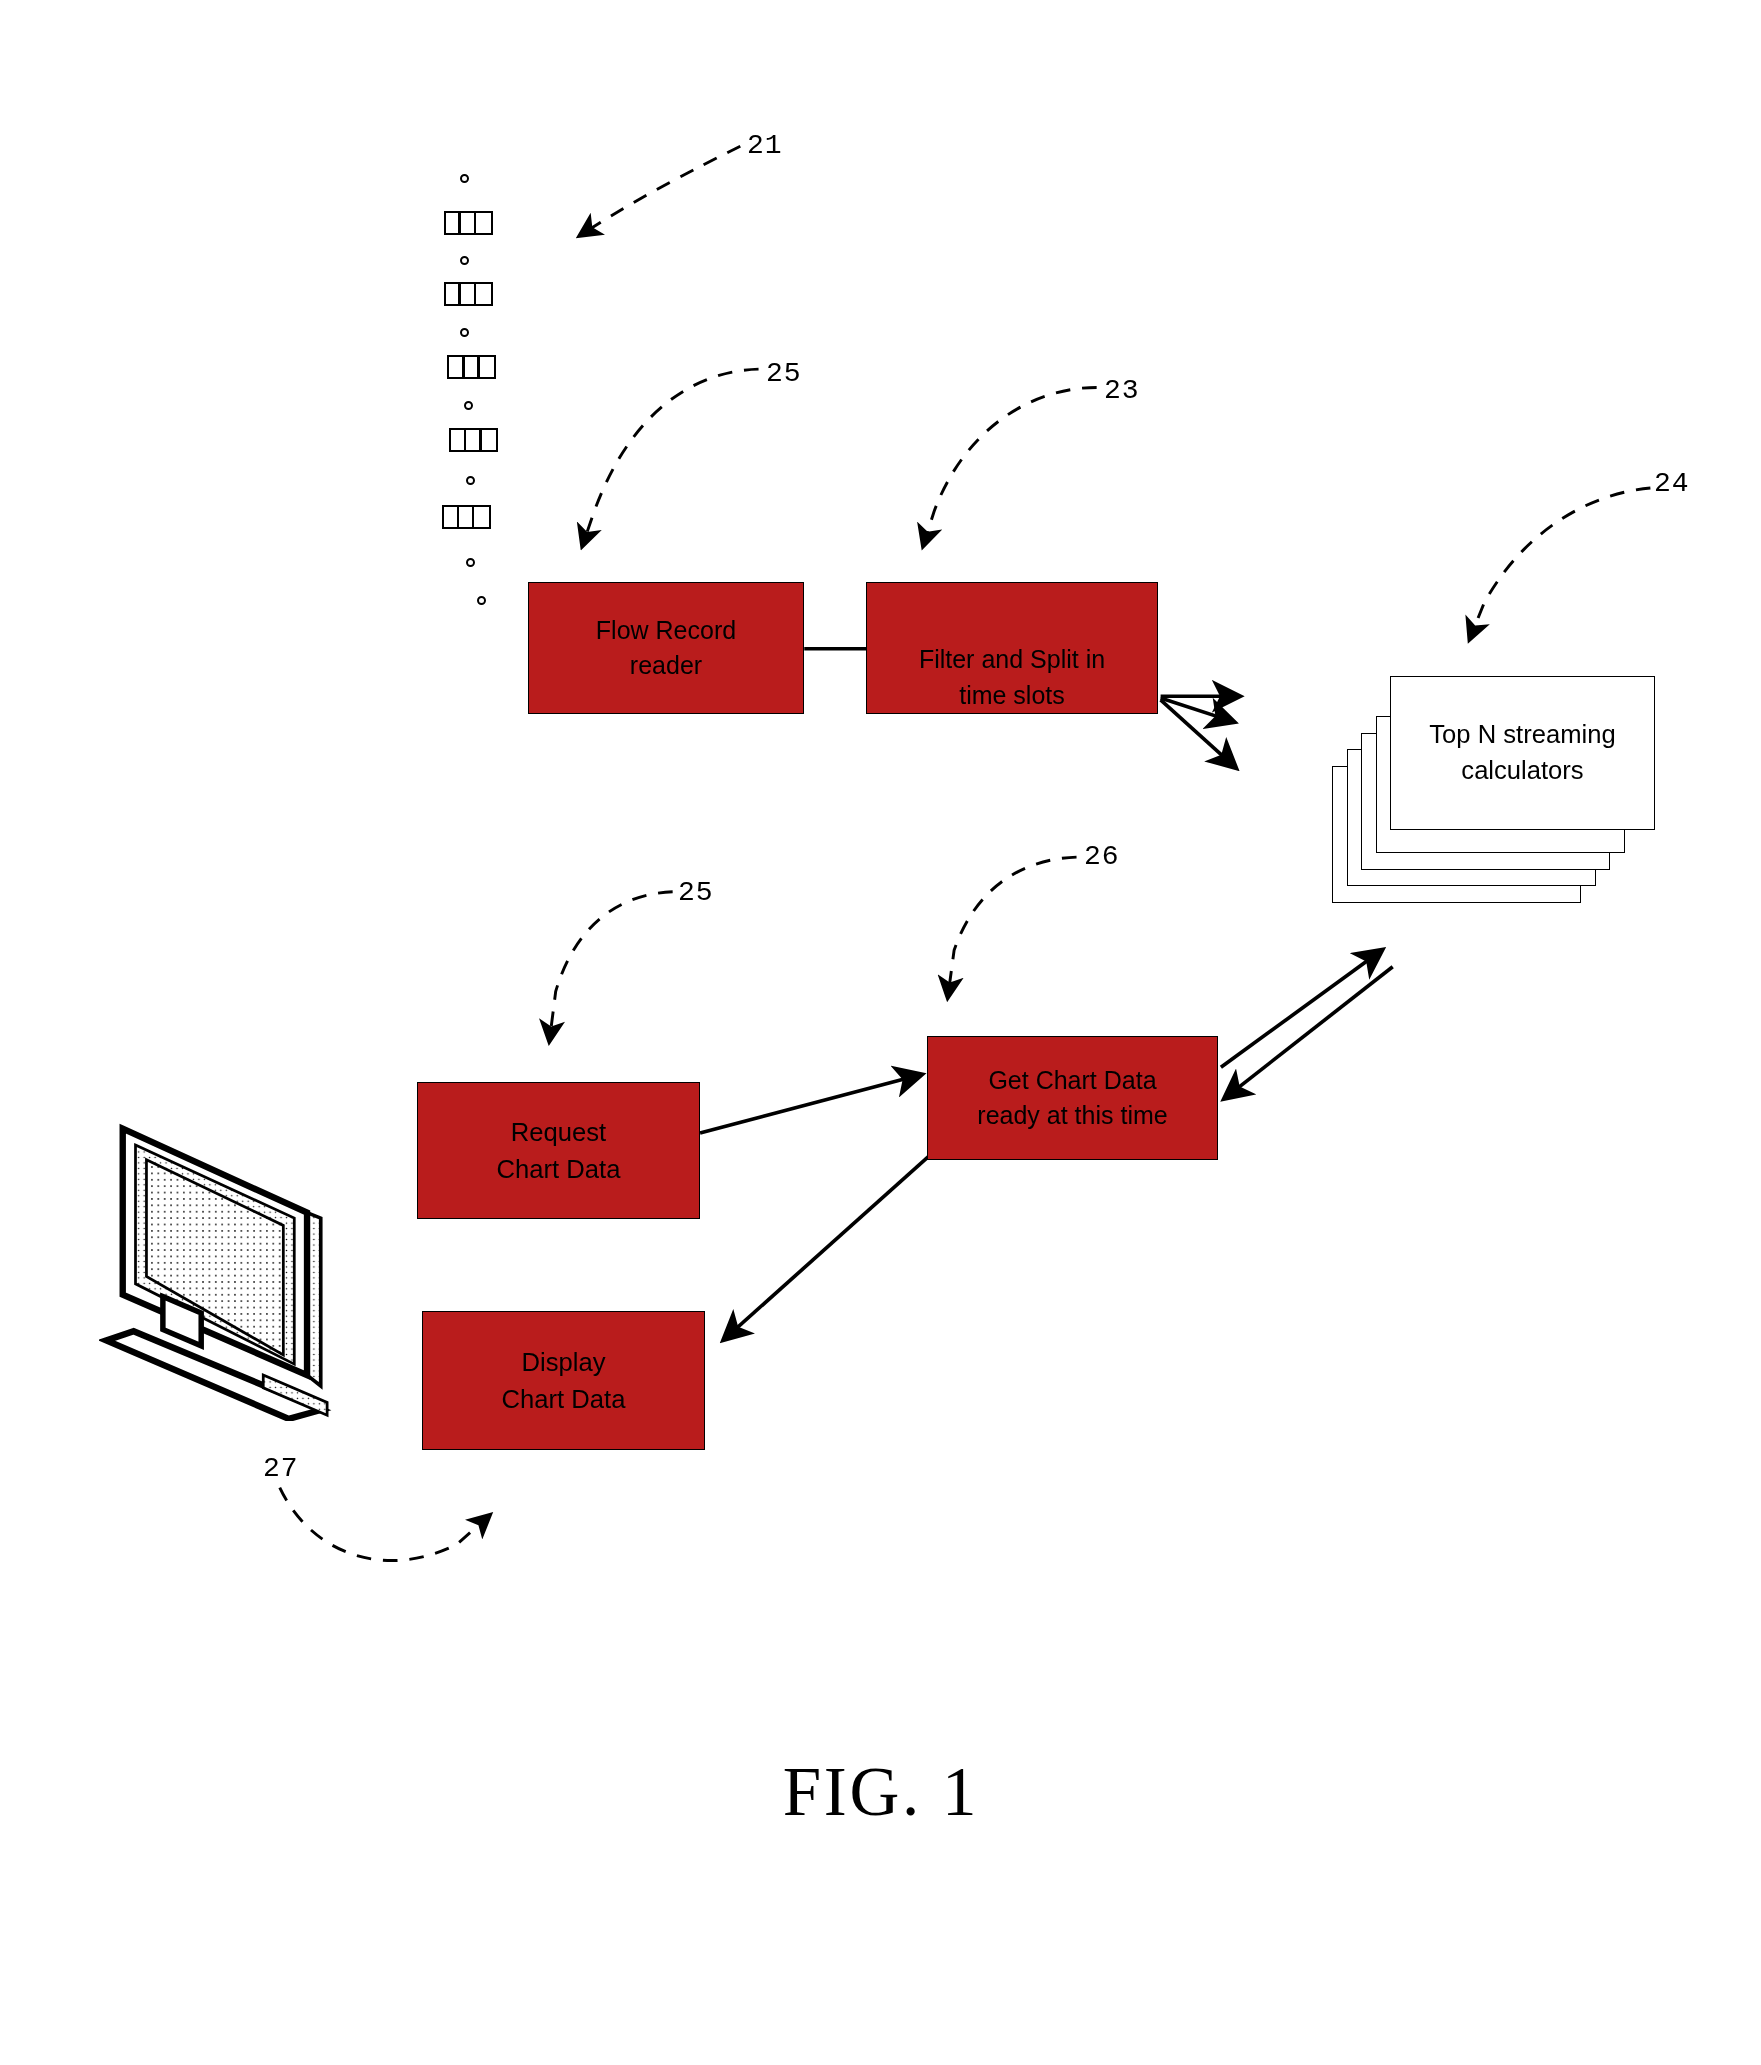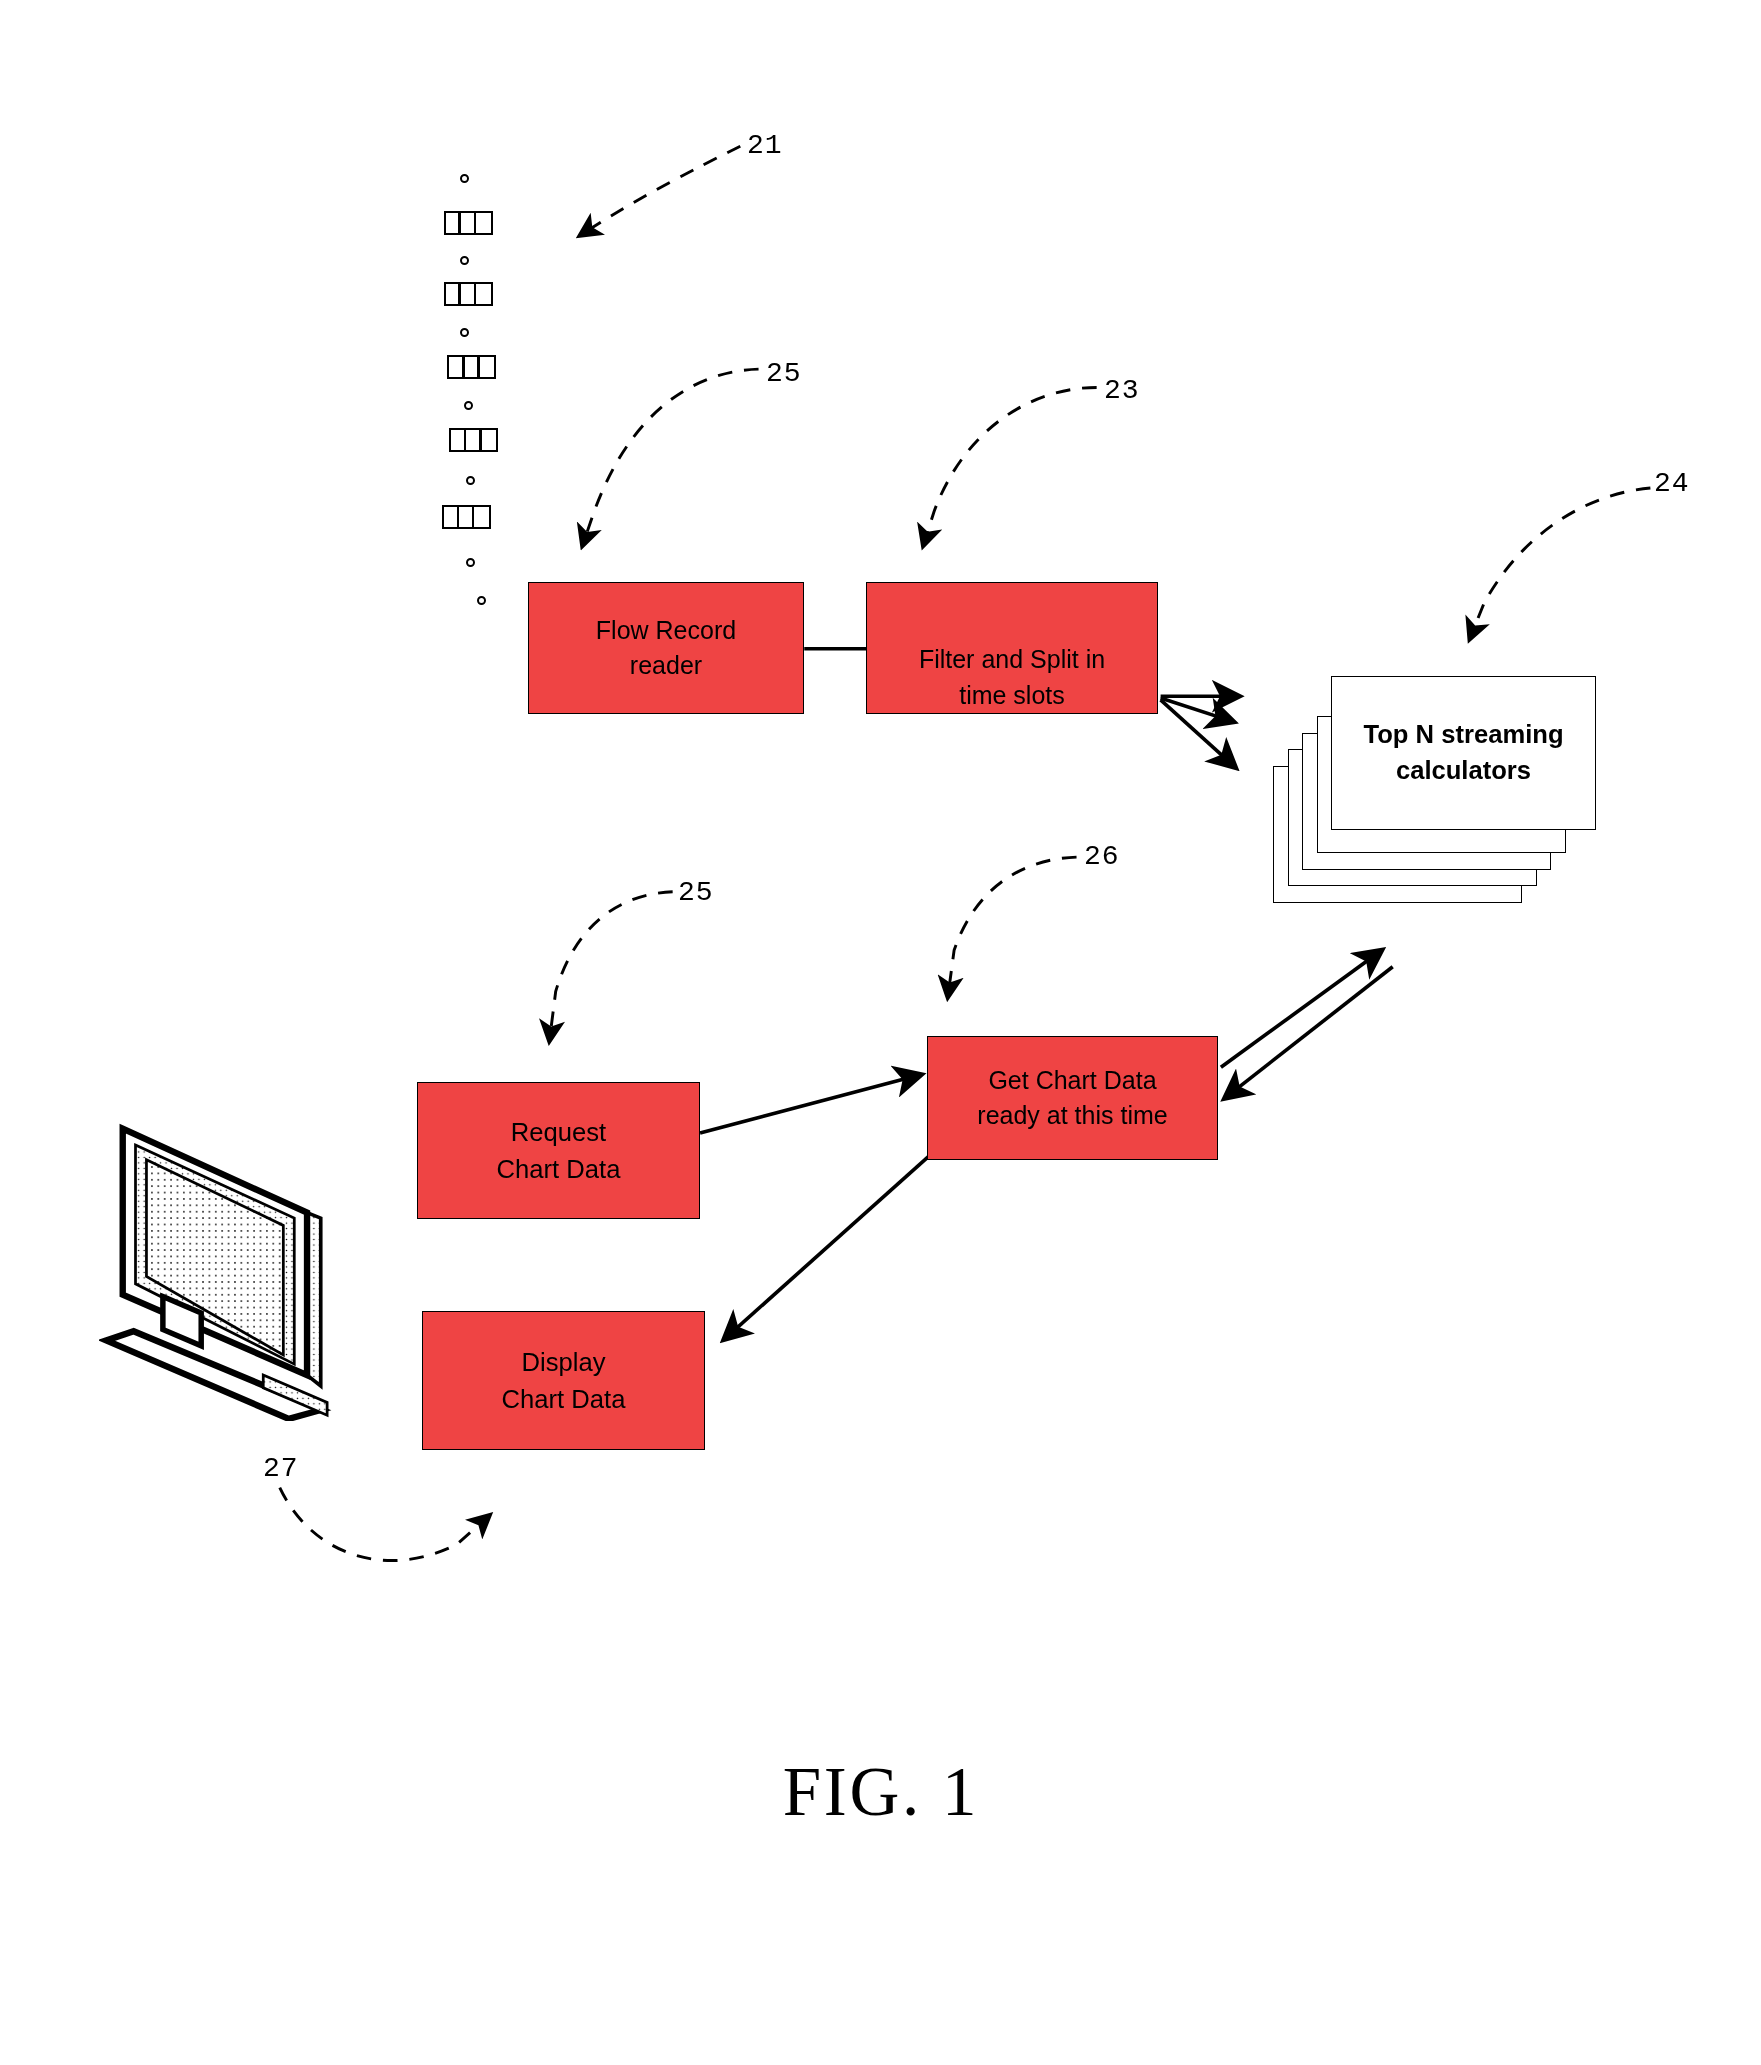--- a/index.html
+++ b/index.html
@@ -24,21 +24,21 @@
     left: 0;
     top: 0;
     width: 1762px;
     height: 2066px;
   }
   
   .proc-box {
     position: absolute;
     box-sizing: border-box;
     border: 1.8px solid #000000;
-    background: #ef4444;
+    background: #b91c1c;
     display: flex;
     align-items: center;
     justify-content: center;
     text-align: center;
     line-height: 1.42;
     font-family: "Liberation Sans", sans-serif;
     color: #000000;
   }
   .proc-label {
     display: block;
@@ -63,25 +63,24 @@
     font-size: 25.6px;
   }
   #box-display-chart-data {
     left: 422px; top: 1279px; width: 283px; height: 139px;
     font-size: 25.6px;
     margin-top: 32px;
   }
   
   #stack-top-n {
     position: absolute;
-    left: 1273px;
+    left: 1332px;
     top: 676px;
     width: 302px;
     height: 238px;
-    font-weight: bold;
   }
   .stack-card {
     position: absolute;
     box-sizing: border-box;
     border: 1.8px solid #000000;
     background: #ffffff;
     width: 249px;
     height: 137px;
   }
   .stack-card.c0 { left: 0px;  top: 90px; }

